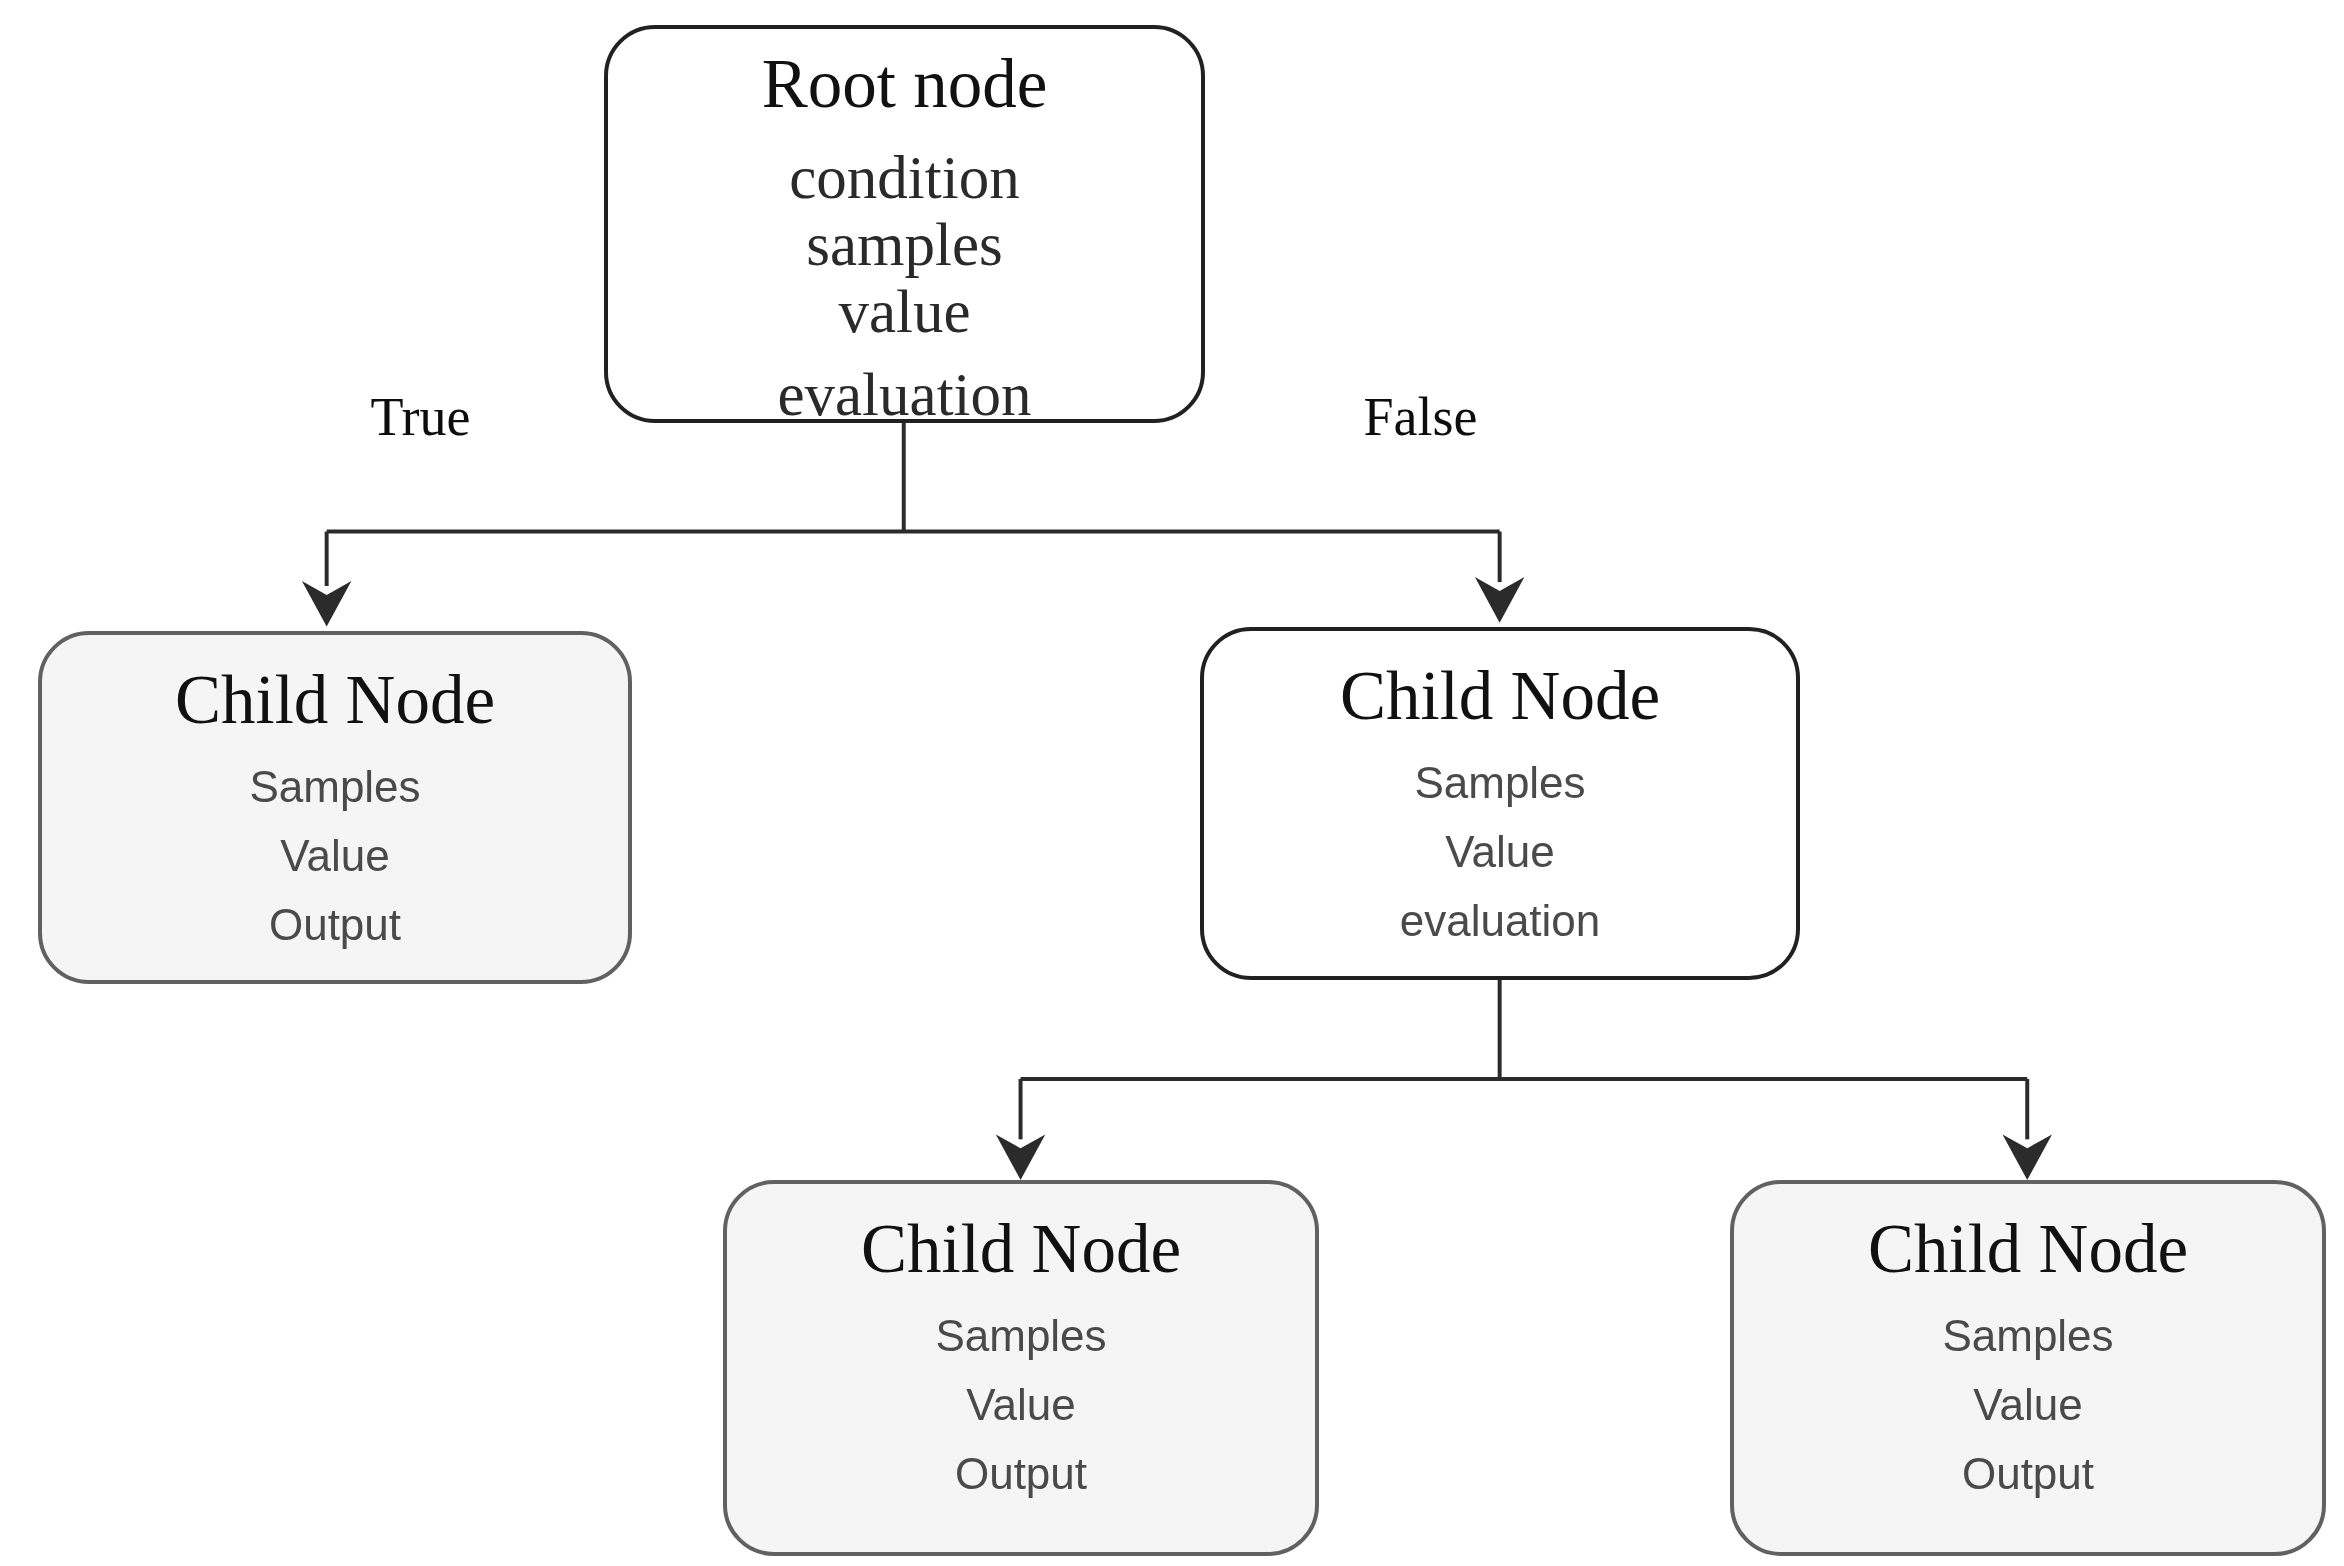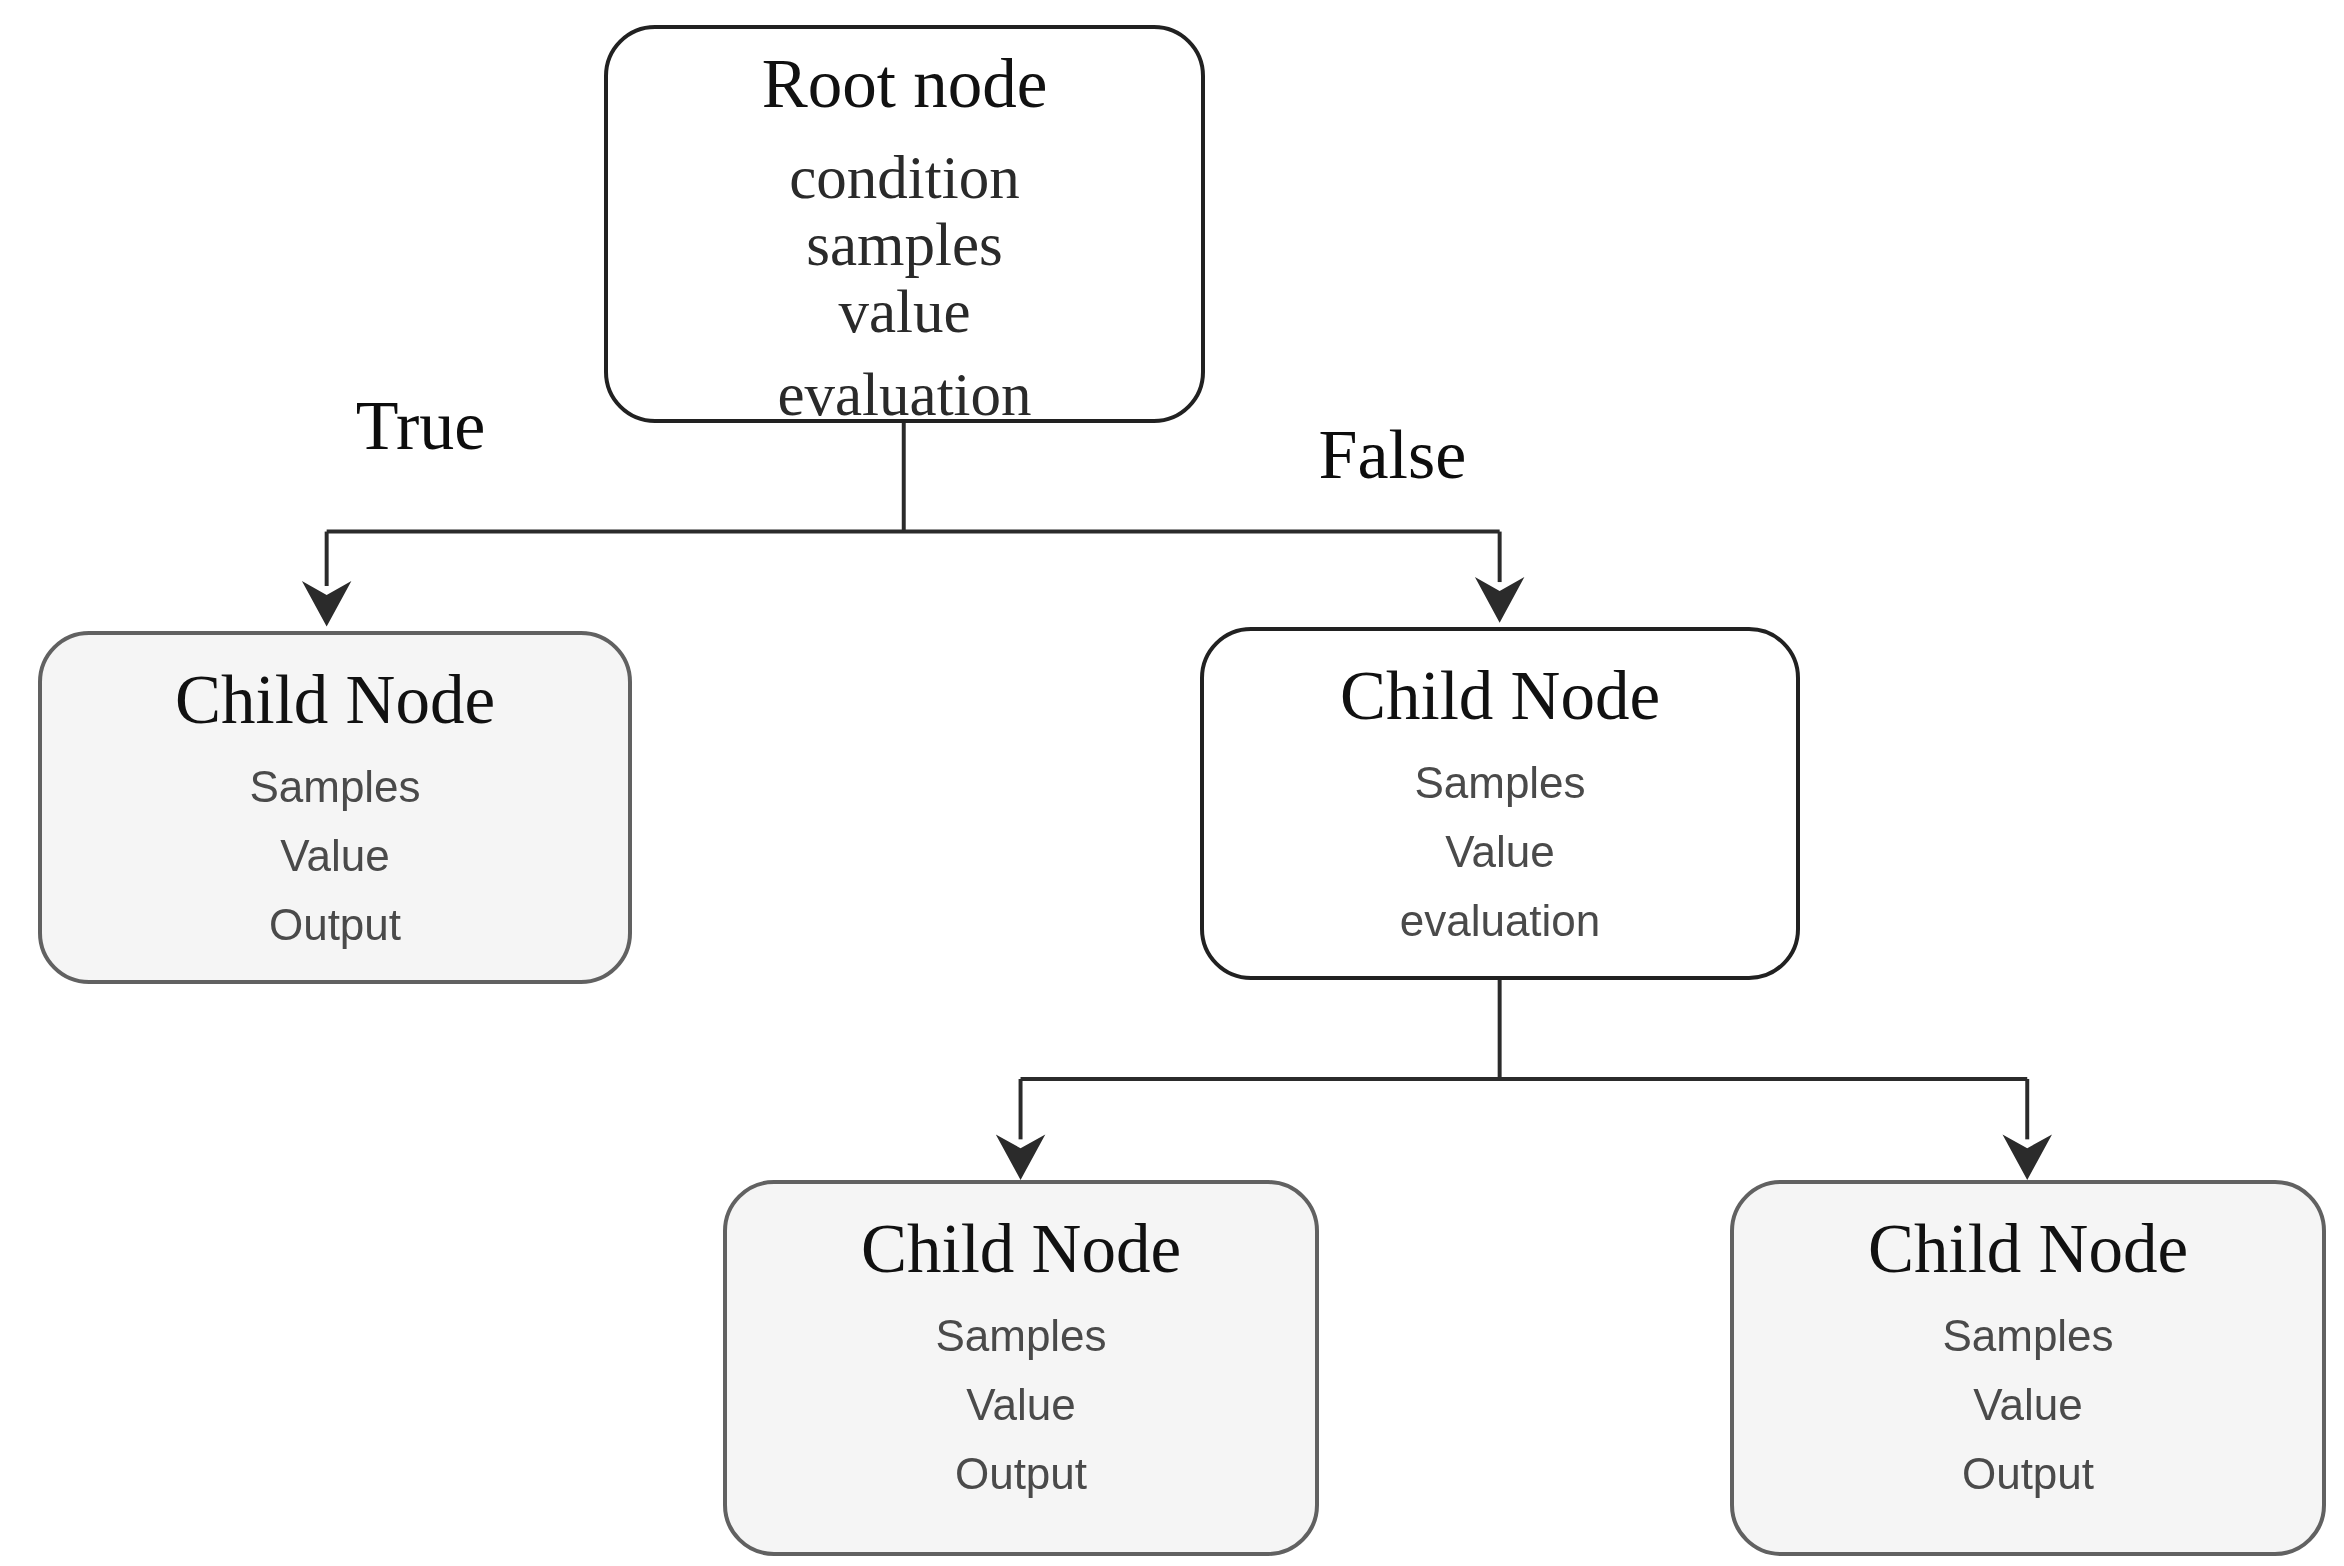--- a/index.html
+++ b/index.html
@@ -71,21 +71,21 @@
     font-family:"Liberation Sans", sans-serif;
     font-size:44px;
     line-height:69px;
     color:var(--body-text);
   }
   .edge-label{
     position:absolute;
     width:257px;
     text-align:center;
     font-family:"Liberation Serif", serif;
-    font-size:70px;
+    font-size:54px;
     color:var(--label-text);
   }
 </style>
 </head>
 <body>
 
 <div class="canvas">
 
   <svg class="connector-layer" viewBox="0 0 2368 1582" xmlns="http://www.w3.org/2000/svg">
 
@@ -104,21 +104,21 @@
     <line class="connector" x1="1031" y1="1090" x2="2048" y2="1090"></line>
 
     <line class="connector" x1="1031" y1="1090" x2="1031" y2="1151"></line>
     <polygon class="arrowhead" points="1031,1192 1006,1146 1031,1160 1056,1146"></polygon>
 
     <line class="connector" x1="2048" y1="1090" x2="2048" y2="1151"></line>
     <polygon class="arrowhead" points="2048,1192 2023,1146 2048,1160 2073,1146"></polygon>
   </svg>
 
   <div class="edge-label" style="left:292px; top:386px;">True</div>
-  <div class="edge-label" style="left:1264px; top:386px;margin-top:29px;">False</div>
+  <div class="edge-label" style="left:1292px; top:386px;">False</div>
 
   <div class="node node-white root" style="left:604px; top:25px; width:601px; height:398px;">
     <div class="node-title">Root node</div>
     <div class="node-body">
       <div class="node-line">condition</div>
       <div class="node-line">samples</div>
       <div class="node-line">value</div>
       <div class="node-line gap-before">evaluation</div>
     </div>
   </div>

